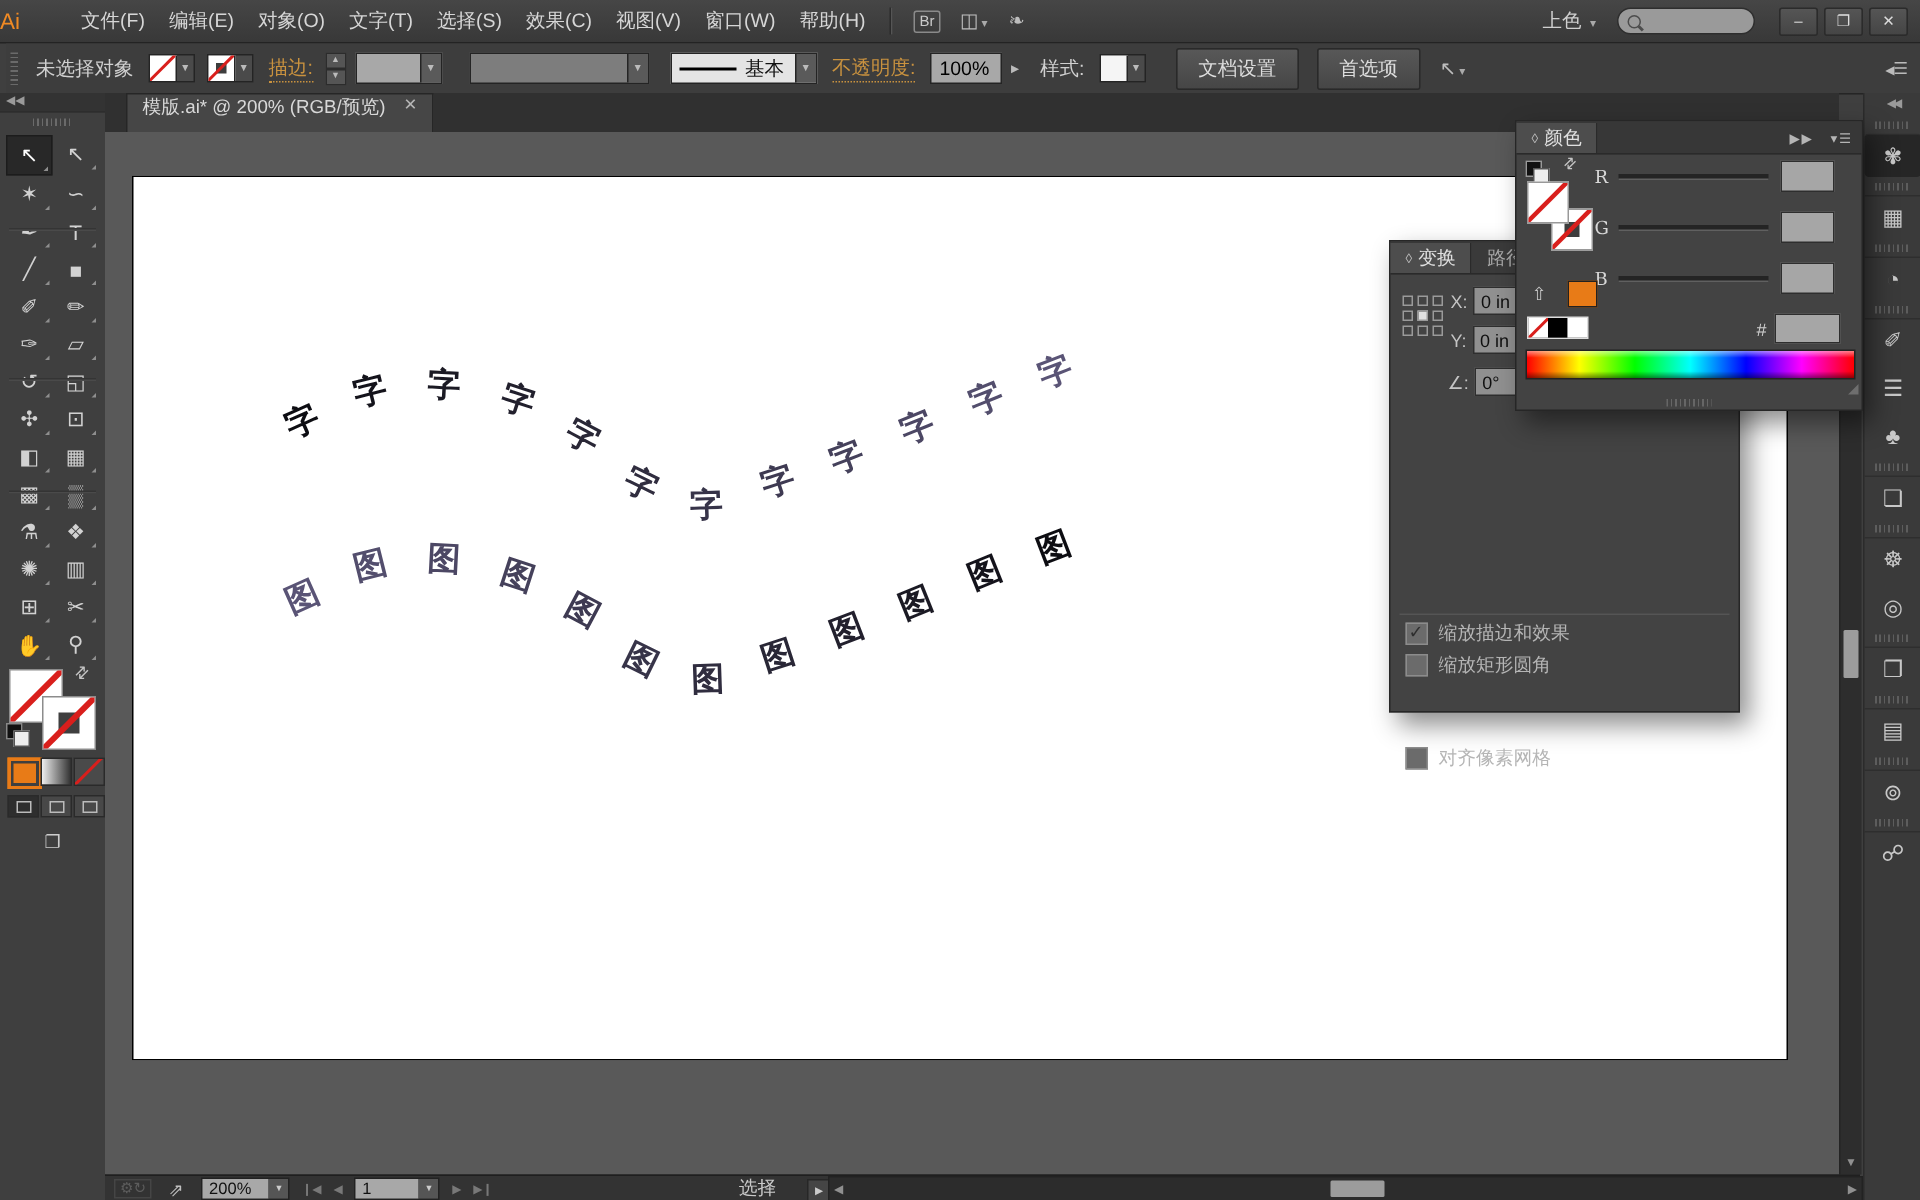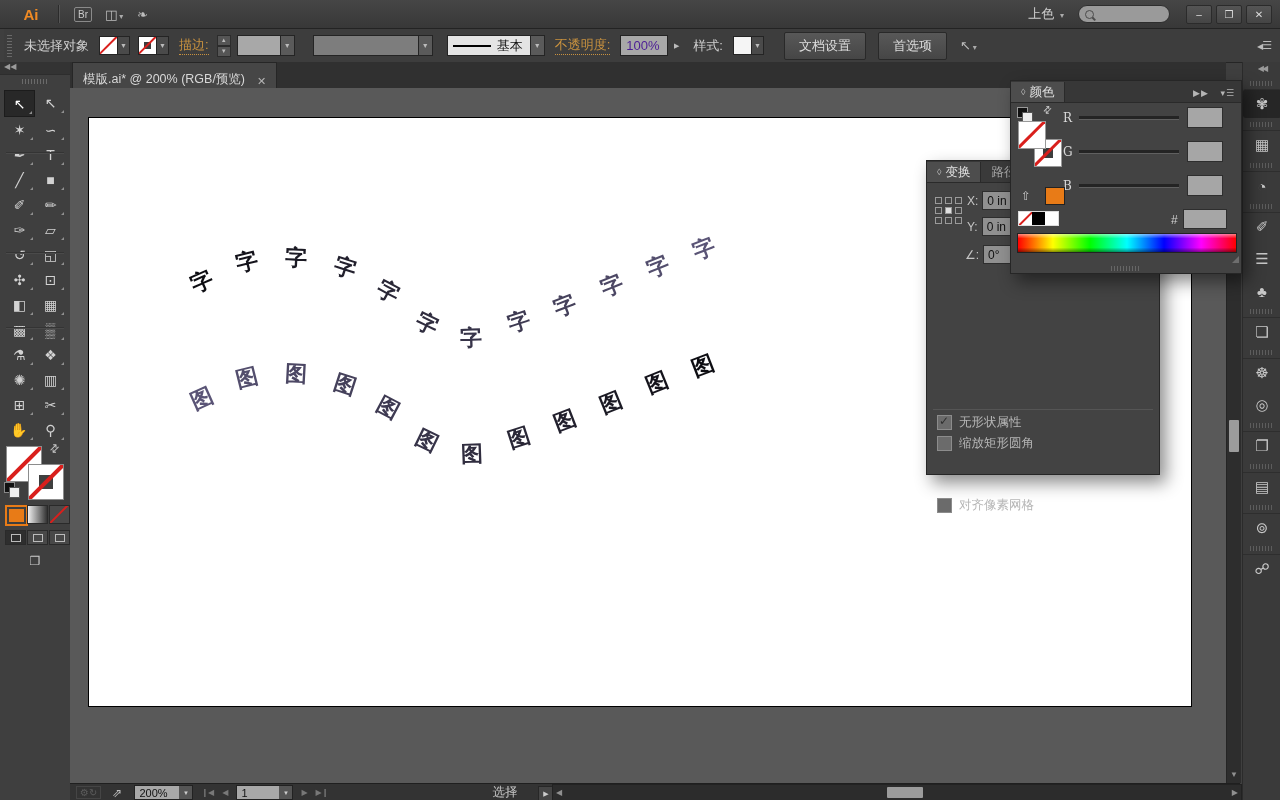--- a/index.html
+++ b/index.html
@@ -3,21 +3,21 @@
 <meta charset="utf-8">
 <style>
   html,body{margin:0;padding:0;background:#222;}
   #app{position:relative;width:1280px;height:800px;overflow:hidden;
        font-family:"Liberation Sans","DejaVu Sans",sans-serif;
        background:#3f3f3f;-webkit-font-smoothing:antialiased;}
   
   #titlebar{position:absolute;left:0;top:0;width:1280px;height:28px;
     background:linear-gradient(#464646,#383838);border-bottom:1px solid #232323;
     display:flex;align-items:center;color:#d6d6d6;font-size:13px;}
-  #ai-logo{width:38px;text-align:center;font-weight:bold;font-size:15px;color:#f08a24;padding-left:12px;}
+  #ai-logo{width:38px;text-align:left;font-weight:normal;font-size:15px;color:#f08a24;}
   .menu-item{padding:0 8px;cursor:default;}
   #menubar{display:flex;align-items:center;margin-left:8px;}
   .tb-sep{width:1px;height:18px;background:#2b2b2b;border-right:1px solid #555;margin:0 8px;}
   #br-btn{border:1px solid #8a8a8a;border-radius:2px;font-size:10px;padding:1px 3px;color:#c9c9c9;margin:0 6px;}
   .tb-icon{color:#bdbdbd;font-size:13px;margin:0 7px;}
   .mini-caret{font-size:8px;color:#aaa;margin-left:2px;}
   #titlebar-right{position:absolute;right:8px;top:0;height:28px;display:flex;align-items:center;}
   #workspace-switcher{color:#cfcfcf;font-size:13px;margin-right:14px;}
   #search-box{width:78px;height:16px;background:#9a9a9a;border:1px solid #2e2e2e;border-radius:9px;
     display:flex;align-items:center;padding:0 6px;margin-right:12px;}
@@ -76,22 +76,22 @@
   .mode-btn{position:absolute;width:19px;height:17px;border:1px solid #2a2a2a;background:#4a4a4a;}
   #btn-color{left:5px;top:443px;border:2px solid #e87b17;background:#e87b17;box-shadow:inset 0 0 0 2px #3f3f3f;}
   #btn-grad{left:27px;top:443px;background:linear-gradient(90deg,#eee,#333);}
   #btn-none{left:49px;top:443px;}
   .draw-btn{position:absolute;width:19px;height:13px;top:468px;background:#484848;border:1px solid #2a2a2a;}
   .draw-btn .sq{position:absolute;left:5px;top:3px;width:8px;height:6px;border:1px solid #bbb;}
   #screen-btn{position:absolute;left:20px;top:490px;width:30px;height:18px;color:#ccc;font-size:12px;
     display:flex;align-items:center;justify-content:center;}
   
   #tabbar{position:absolute;left:70px;top:62px;width:1156px;height:26px;background:#303030;border-bottom:1px solid #262626;}
-  #doc-tab{position:absolute;left:2px;top:0;height:25px;background:#464646;border:1px solid #262626;border-bottom:none;
-    display:flex;align-items:flex-end;color:#d8d8d8;font-size:12.5px;padding:0 10px;}
+  #doc-tab{position:absolute;left:14px;top:0;height:25px;background:#464646;border:1px solid #262626;border-bottom:none;
+    display:flex;align-items:flex-start;color:#d8d8d8;font-size:12.5px;padding:0 10px;}
   #tab-close{margin-left:12px;color:#b5b5b5;font-size:11px;}
   #pasteboard{position:absolute;left:70px;top:88px;width:1156px;height:695px;background:#595959;}
   #artboard{position:absolute;left:88px;top:117px;width:1102px;height:588px;background:#fff;border:1px solid #000;z-index:1;}
   .cchar{position:absolute;z-index:2;font-size:22px;font-weight:600;line-height:1;
     font-family:"DejaVu Sans","Liberation Sans",sans-serif;}
   
   #vscroll{position:absolute;left:1226px;top:88px;width:14px;height:695px;background:#2d2d2d;border-left:1px solid #242424;}
   .scroll-arrow{color:#909090;font-size:8px;text-align:center;line-height:12px;}
   #v-thumb{position:absolute;left:2px;top:332px;width:10px;height:32px;background:#9c9c9c;border-radius:1px;}
   #statusbar{position:absolute;left:70px;top:783px;width:1170px;height:17px;background:#333;
@@ -164,20 +164,31 @@
   #cp-resize{position:absolute;right:2px;bottom:10px;width:0;height:0;
     border-left:7px solid transparent;border-bottom:7px solid #6e6e6e;}
 </style>
 </head>
 <body>
 
 <div id="app">
 
   <div id="titlebar">
     <div id="ai-logo">Ai</div>
+    <div id="menubar">
+      <span class="menu-item">文件(F)</span>
+        <span class="menu-item">编辑(E)</span>
+        <span class="menu-item">对象(O)</span>
+        <span class="menu-item">文字(T)</span>
+        <span class="menu-item">选择(S)</span>
+        <span class="menu-item">效果(C)</span>
+        <span class="menu-item">视图(V)</span>
+        <span class="menu-item">窗口(W)</span>
+        <span class="menu-item">帮助(H)</span>
+    </div>
     <div class="tb-sep"></div>
     <span id="br-btn">Br</span>
     <span class="tb-icon"><span>◫</span><span class="mini-caret">▾</span></span>
     <span class="tb-icon">❧</span>
     <div id="titlebar-right">
       <span id="workspace-switcher"><span>上色</span> <span class="mini-caret">▾</span></span>
       <div id="search-box">
         <span id="search-glass"></span>
         <span></span>
       </div>
@@ -213,21 +224,21 @@
     </div>
     <div class="combo" style="width:96px;background:#e4e4e4;margin-left:10px;">
       <span class="field" style="flex:1;color:#111;">
           <span class="stroke-line"></span>
           <span>基本</span>
         </span>
       <span class="dd">▼</span>
     </div>
     <span class="link-label">不透明度:</span>
     <div class="combo" style="width:46px;background:#a8a8a8;">
-      <span class="field" style="flex:1;color:#4c1d95;">100%</span>
+      <span class="field" style="flex:1;color:#000000;">100%</span>
     </div>
     <span class="sw-caret" style="width:9px;">▶</span>
     <span class="cb-label" style="margin-left:12px;">样式:</span>
     <div class="sw-combo">
       <span class="sw-box" style="background:#f5f5f5;"></span>
       <span class="sw-caret">▼</span>
     </div>
     <button class="push-btn" style="margin-left:16px;">文档设置</button>
     <button class="push-btn">首选项</button>
     <span class="tb-icon"><span>↖</span><span class="mini-caret">▾</span></span>
@@ -482,21 +493,21 @@
       <span>Y:</span>
       <span class="tp-field">0 in</span>
     </div>
     <div class="tp-row" style="left:38px;top:84px;">
       <span>∠:</span>
       <span class="tp-field">0°</span>
     </div>
     <div id="tp-div"></div>
     <div class="cb-row checked" style="top: 253px;">
         <span class="cb-box"></span>
-        <span>无形状属性</span>
+        <span>缩放描边和效果</span>
       </div>
       <div class="cb-row" style="top: 274px;">
         <span class="cb-box"></span>
         <span>缩放矩形圆角</span>
       </div>
       <div class="cb-row" style="top: 295px; margin-top: 41px;">
         <span class="cb-box"></span>
         <span>对齐像素网格</span>
       </div>
   </div>

